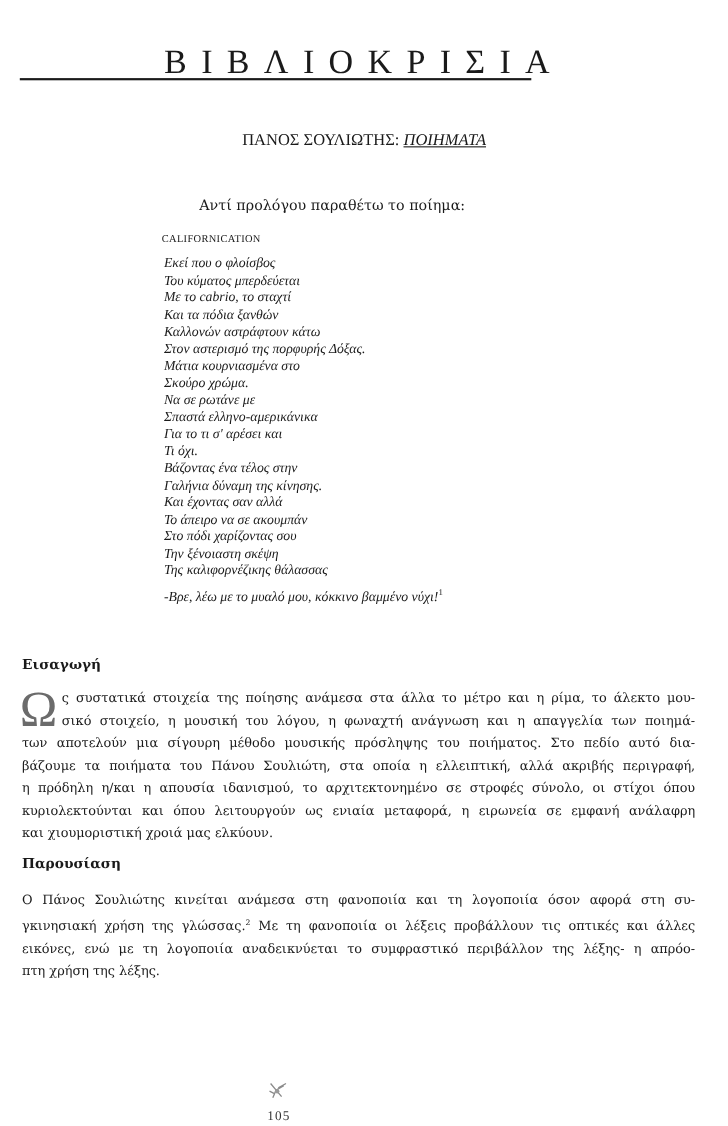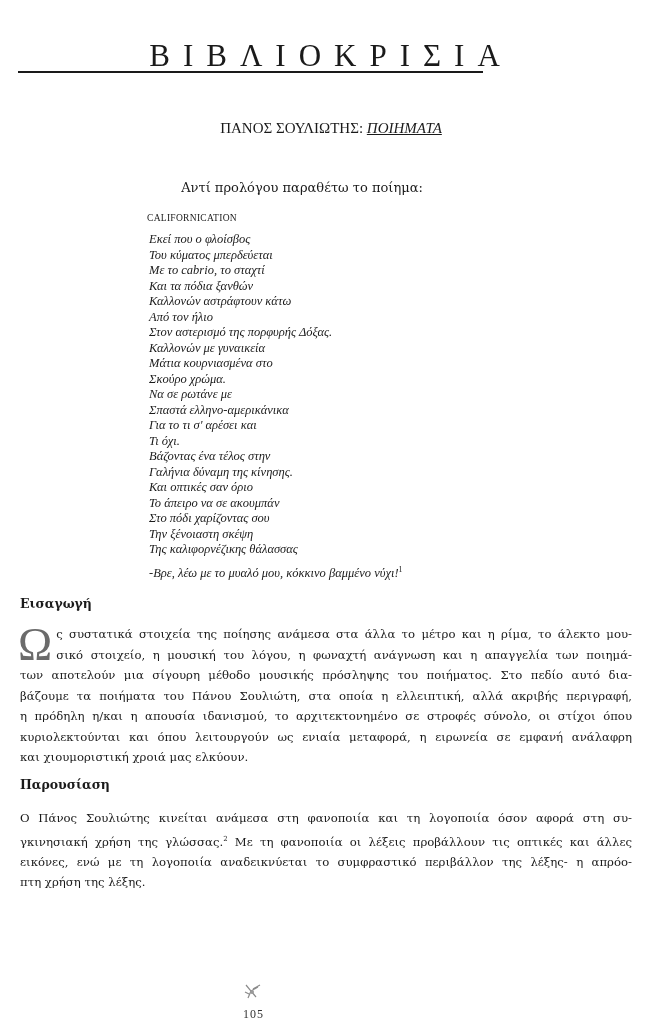--- a/index.html
+++ b/index.html
@@ -40,32 +40,30 @@
 <div class="prologue">Αντί προλόγου παραθέτω το ποίημα:</div>
 
 <div class="poem-title">CALIFORNICATION</div>
 
 <div class="poem">
   <div>Εκεί που ο φλοίσβος</div>
   <div>Του κύματος μπερδεύεται</div>
   <div>Με το cabrio, το σταχτί</div>
   <div>Και τα πόδια ξανθών</div>
   <div>Καλλονών αστράφτουν κάτω</div>
-  <div>Από τον ήλιο</div>
   <div>Στον αστερισμό της πορφυρής Δόξας.</div>
-  <div>Καλλονών με γυναικεία</div>
   <div>Μάτια κουρνιασμένα στο</div>
   <div>Σκούρο χρώμα.</div>
   <div>Να σε ρωτάνε με</div>
   <div>Σπαστά ελληνο-αμερικάνικα</div>
   <div>Για το τι σ' αρέσει και</div>
   <div>Τι όχι.</div>
   <div>Βάζοντας ένα τέλος στην</div>
   <div>Γαλήνια δύναμη της κίνησης.</div>
-  <div>Και οπτικές σαν όριο</div>
+  <div>Και έχοντας σαν αλλά</div>
   <div>Το άπειρο να σε ακουμπάν</div>
   <div>Στο πόδι χαρίζοντας σου</div>
   <div>Την ξένοιαστη σκέψη</div>
   <div>Της καλιφορνέζικης θάλασσας</div>
   <div class="last">
     <span>-Βρε, λέω με το μυαλό μου, κόκκινο βαμμένο νύχι!</span><sup>1</sup>
   </div>
 </div>
 
 <h2 class="heading" style="top:596px;">Εισαγωγή</h2>

